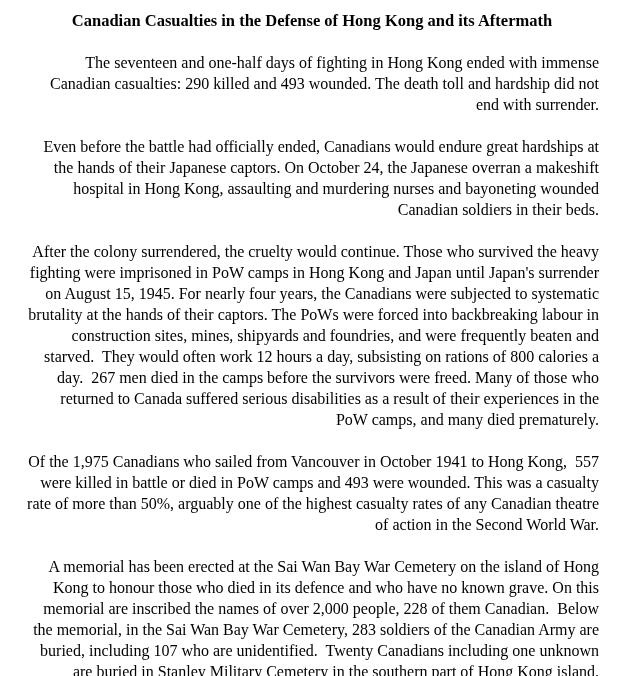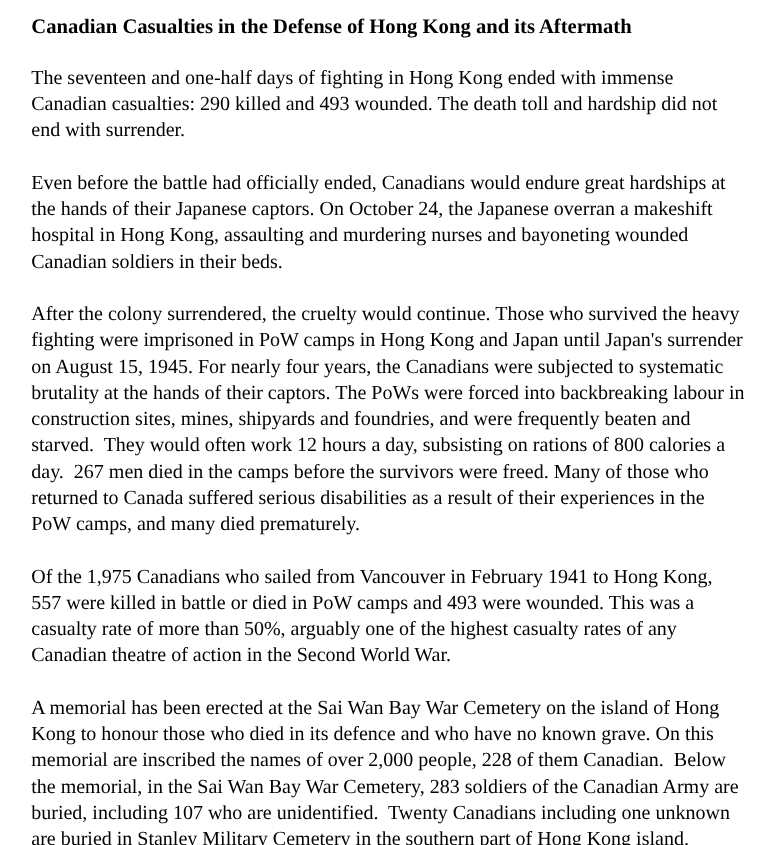--- a/index.html
+++ b/index.html
@@ -14,40 +14,40 @@
     background: #ffffff;
     color: #000000;
     font-family: "Liberation Serif", "DejaVu Serif", serif;
     font-size: 16px;
     line-height: 21px;
     padding: 8px 22px 0 25px;
     overflow: hidden;
   }
   .doc-title {
     font-weight: bold;
-    text-align: left;
+    text-align: center;
     font-size: 16.5px;
     margin: 2px 0 0 0;
     line-height: 21px;
   }
   .doc-paragraph {
     margin: 21px 0 0 0;
     white-space: pre-wrap;
-    text-align: left;
+    text-align: right;
   }
 </style>
 </head>
 <body>
 
 <div class="page">
   <h1 class="doc-title">Canadian Casualties in the Defense of Hong Kong and its Aftermath</h1>
 
   <p class="doc-paragraph">The seventeen and one-half days of fighting in Hong Kong ended with immense Canadian casualties: 290 killed and 493 wounded. The death toll and hardship did not end with surrender.</p>
 
   <p class="doc-paragraph">Even before the battle had officially ended, Canadians would endure great hardships at the hands of their Japanese captors. On October 24, the Japanese overran a makeshift hospital in Hong Kong, assaulting and murdering nurses and bayoneting wounded Canadian soldiers in their beds.</p>
 
   <p class="doc-paragraph">After the colony surrendered, the cruelty would continue. Those who survived the heavy fighting were imprisoned in PoW camps in Hong Kong and Japan until Japan's surrender on August 15, 1945. For nearly four years, the Canadians were subjected to systematic brutality at the hands of their captors. The PoWs were forced into backbreaking labour in construction sites, mines, shipyards and foundries, and were frequently beaten and starved.  They would often work 12 hours a day, subsisting on rations of 800 calories a day.  267 men died in the camps before the survivors were freed. Many of those who returned to Canada suffered serious disabilities as a result of their experiences in the PoW camps, and many died prematurely.</p>
 
-  <p class="doc-paragraph">Of the 1,975 Canadians who sailed from Vancouver in February 1941 to Hong Kong,  557 were killed in battle or died in PoW camps and 493 were wounded. This was a casualty rate of more than 50%, arguably one of the highest casualty rates of any Canadian theatre of action in the Second World War.</p>
+  <p class="doc-paragraph">Of the 1,975 Canadians who sailed from Vancouver in October 1941 to Hong Kong,  557 were killed in battle or died in PoW camps and 493 were wounded. This was a casualty rate of more than 50%, arguably one of the highest casualty rates of any Canadian theatre of action in the Second World War.</p>
 
   <p class="doc-paragraph">A memorial has been erected at the Sai Wan Bay War Cemetery on the island of Hong Kong to honour those who died in its defence and who have no known grave. On this memorial are inscribed the names of over 2,000 people, 228 of them Canadian.  Below the memorial, in the Sai Wan Bay War Cemetery, 283 soldiers of the Canadian Army are buried, including 107 who are unidentified.  Twenty Canadians including one unknown are buried in Stanley Military Cemetery in the southern part of Hong Kong island.</p>
 
 </div>
 
 </body></html>

